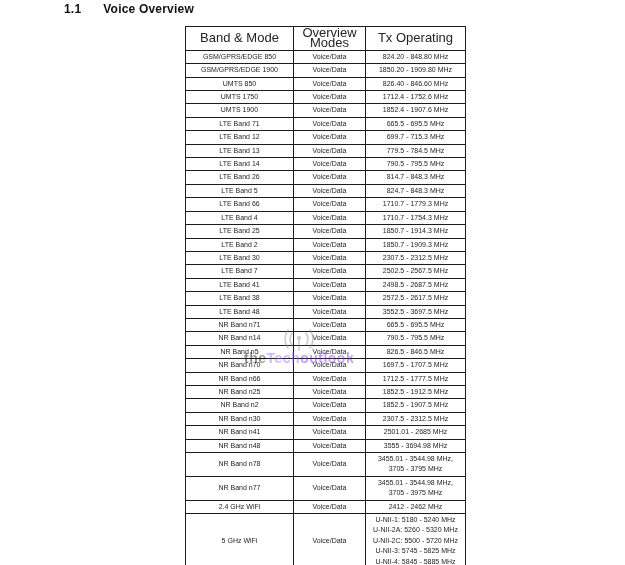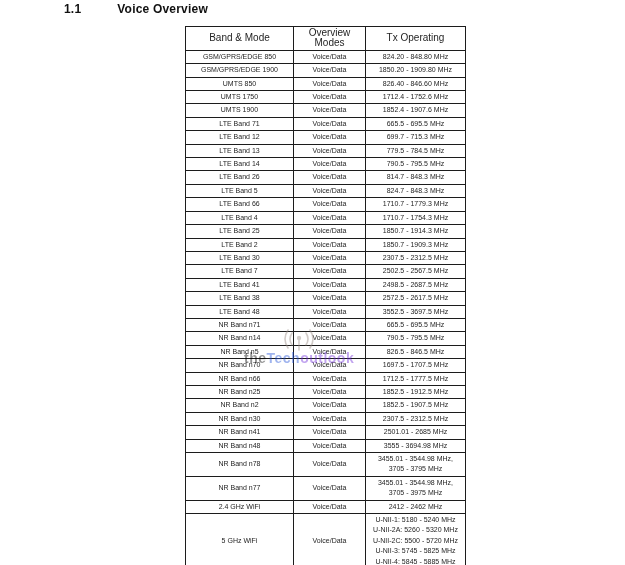--- a/index.html
+++ b/index.html
@@ -8,21 +8,21 @@
     width: 625px; height: 565px;
     position: relative;
     overflow: hidden;
     font-family: "Liberation Sans", "DejaVu Sans", sans-serif;
     color: #1f1f1f;
   }
   .page-heading {
     position: absolute;
     left: 64px; top: 2px;
     display: flex;
-    gap: 36px;
+    gap: 22px;
     font-size: 12px;
     font-weight: bold;
     color: #111;
     letter-spacing: 0.2px;
   }
   table.device-table {
     position: absolute;
     left: 185px; top: 26px;
     border-collapse: collapse;
     table-layout: fixed;
@@ -39,21 +39,21 @@
     line-height: 10.4px;
     text-align: center;
     vertical-align: middle;
     padding: 1px 2px;
     white-space: pre-line;
     color: #242424;
     font-weight: normal;
   }
   table.device-table th {
     height: 16px;
-    font-size: 10px;
+    font-size: 13px;
   }
   .watermark {
     position: absolute;
     left: 244px; top: 326px;
     width: 170px;
     pointer-events: none;
     text-align: left;
   }
   .watermark .wm-icon {
     display: block;
@@ -61,21 +61,21 @@
     opacity: 0.45;
   }
   .watermark .wm-text {
     font-size: 14px;
     font-weight: bold;
     letter-spacing: 0.5px;
     opacity: 0.42;
     line-height: 12px;
   }
   .wm-part-0 { color: #000000; }
-  .wm-part-1 { color: #1d4ed8; }
+  .wm-part-1 { color: #8b5cf6; }
   .wm-part-2 { color: #6d28d9; }
 </style>
 </head>
 <body>
 
 <div class="page-heading">
   <span>1.1</span>
   <span>Voice Overview</span>
 </div>
 

